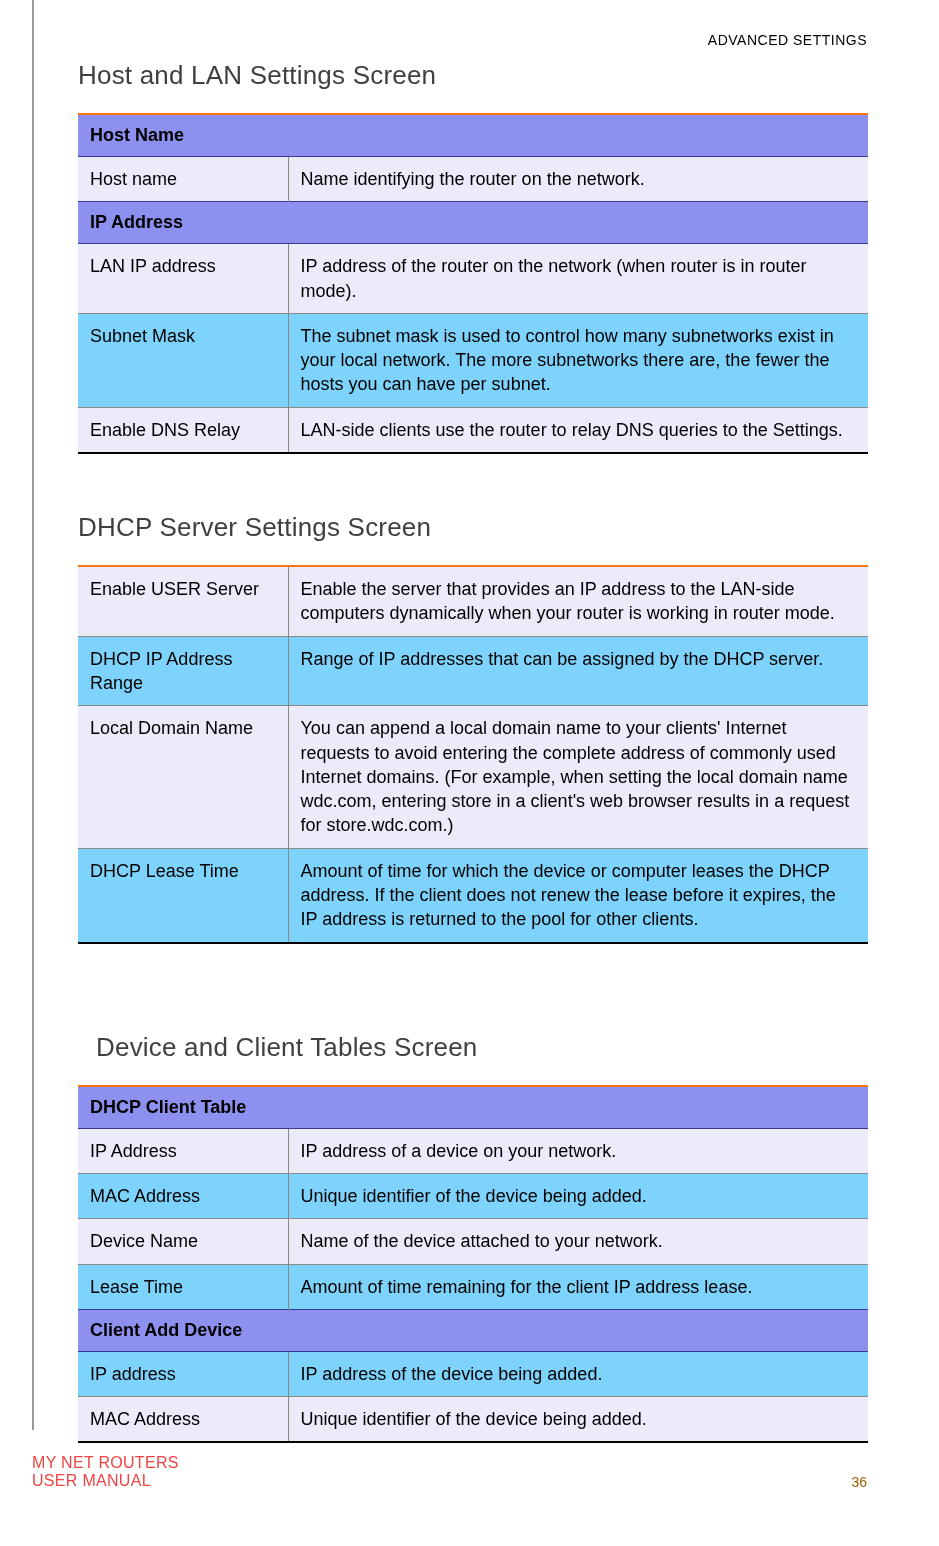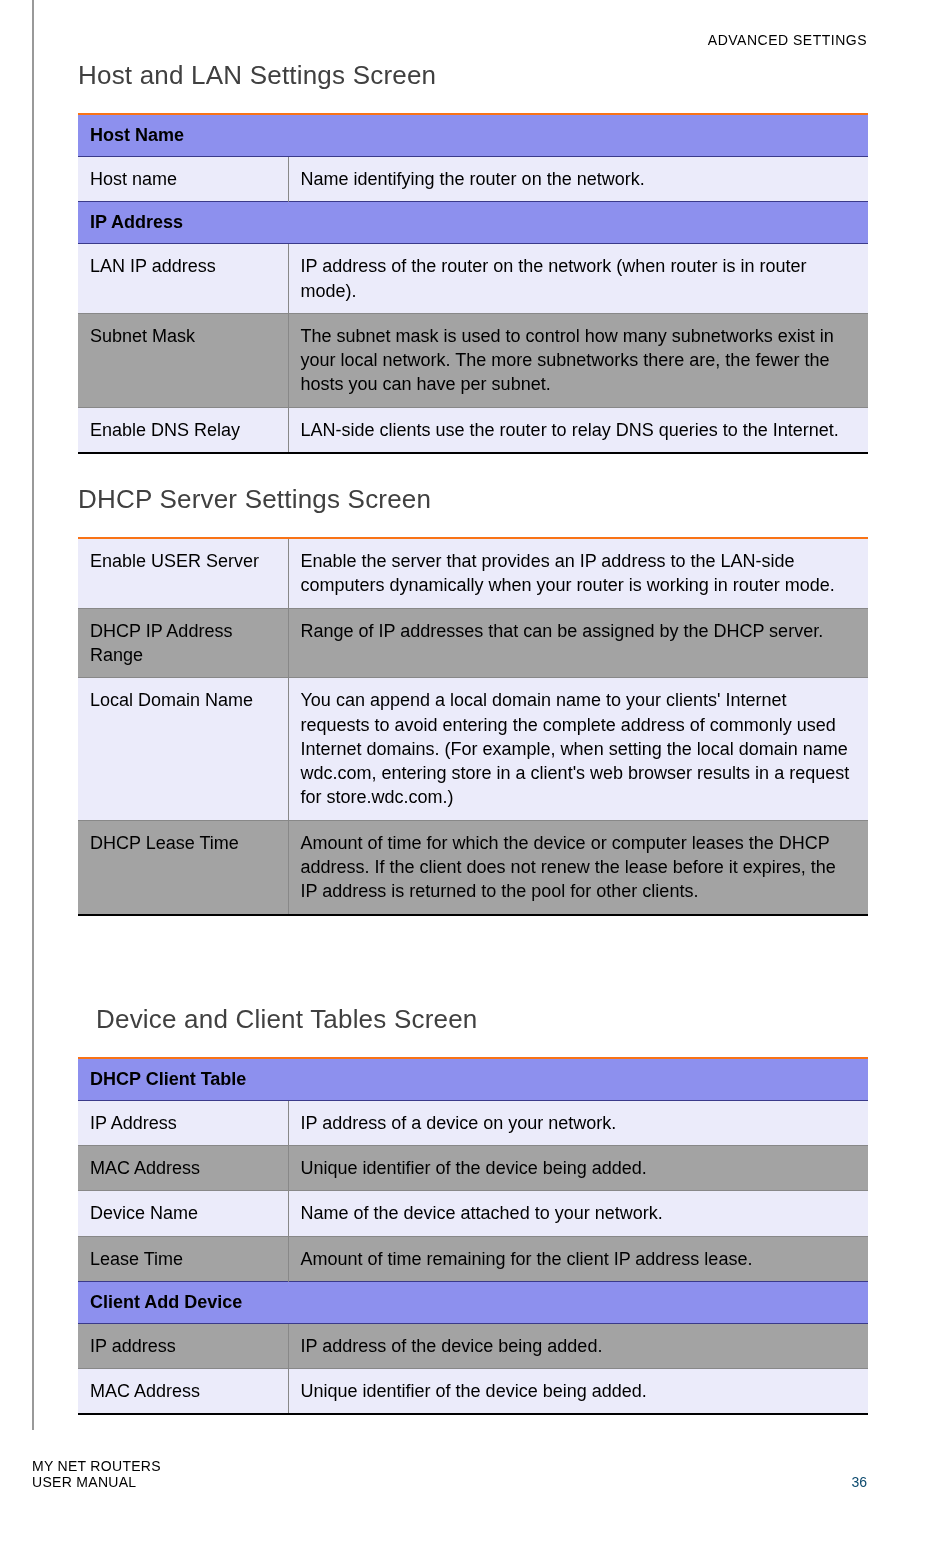--- a/index.html
+++ b/index.html
@@ -34,21 +34,21 @@
       width: 790px;
     }
     .heading {
       font-size: 26px;
       font-weight: 400;
       color: #404040;
       margin-bottom: 22px;
       margin-top: 0;
       letter-spacing: 0.2px;
     }
-    .section-gap { margin-top: 30px; }
+    .section-gap { margin-top: 58px; }
     .section-gap-large { margin-top: 88px; margin-left: 18px; }
     table {
       width: 100%;
       border-collapse: collapse;
       border-top: 2px solid #f97316;
       border-bottom: 2px solid #000;
     }
     tr.header-row td {
       background: #8d90ee;
       font-weight: bold;
@@ -59,40 +59,40 @@
       border-bottom: 1px solid #3a3a8a;
     }
     tr.data-row td {
       padding: 10px 12px;
       font-size: 18px;
       color: #000;
       vertical-align: top;
       line-height: 1.35;
     }
     tr.light td { background: #ebebfa; }
-    tr.white td { background: #a3a3a3; }
+    tr.white td { background: #7dd3fc; }
     td.label-col {
       width: 210px;
       border-right: 1px solid #888;
     }
     tr.data-row { border-top: 1px solid #888; border-bottom: 1px solid #888; }
     .footer {
       position: absolute;
       left: 32px;
       bottom: 56px;
-      font-size: 14px;
-      color: #000000;
+      font-size: 16px;
+      color: #ef4444;
       letter-spacing: 0.3px;
     }
     .page-num {
       position: absolute;
       right: 72px;
       bottom: 56px;
       font-size: 14px;
-      color: #0c4a6e;
+      color: #a16207;
     }
   </style>
 </head>
 <body>
 
 <div class="side-line"></div>
 
 <div class="header-right">ADVANCED SETTINGS</div>
 
 <div class="content">
@@ -113,21 +113,21 @@
     <tr class="data-row light">
       <td class="label-col">LAN IP address</td>
       <td>IP address of the router on the network (when router is in router mode).</td>
     </tr>
     <tr class="data-row white">
       <td class="label-col">Subnet Mask</td>
       <td>The subnet mask is used to control how many subnetworks exist in your local network. The more subnetworks there are, the fewer the hosts you can have per subnet.</td>
     </tr>
     <tr class="data-row light">
       <td class="label-col">Enable DNS Relay</td>
-      <td>LAN-side clients use the router to relay DNS queries to the Internet.</td>
+      <td>LAN-side clients use the router to relay DNS queries to the Settings.</td>
     </tr>
   </tbody>
     </table>
 
   <h2 class="heading section-gap">DHCP Server Settings Screen</h2>
   <table>
     <tbody>
         <tr class="data-row light">
       <td class="label-col">Enable USER Server</td>
       <td>Enable the server that provides an IP address to the LAN-side computers dynamically when your router is working in router mode.</td>

